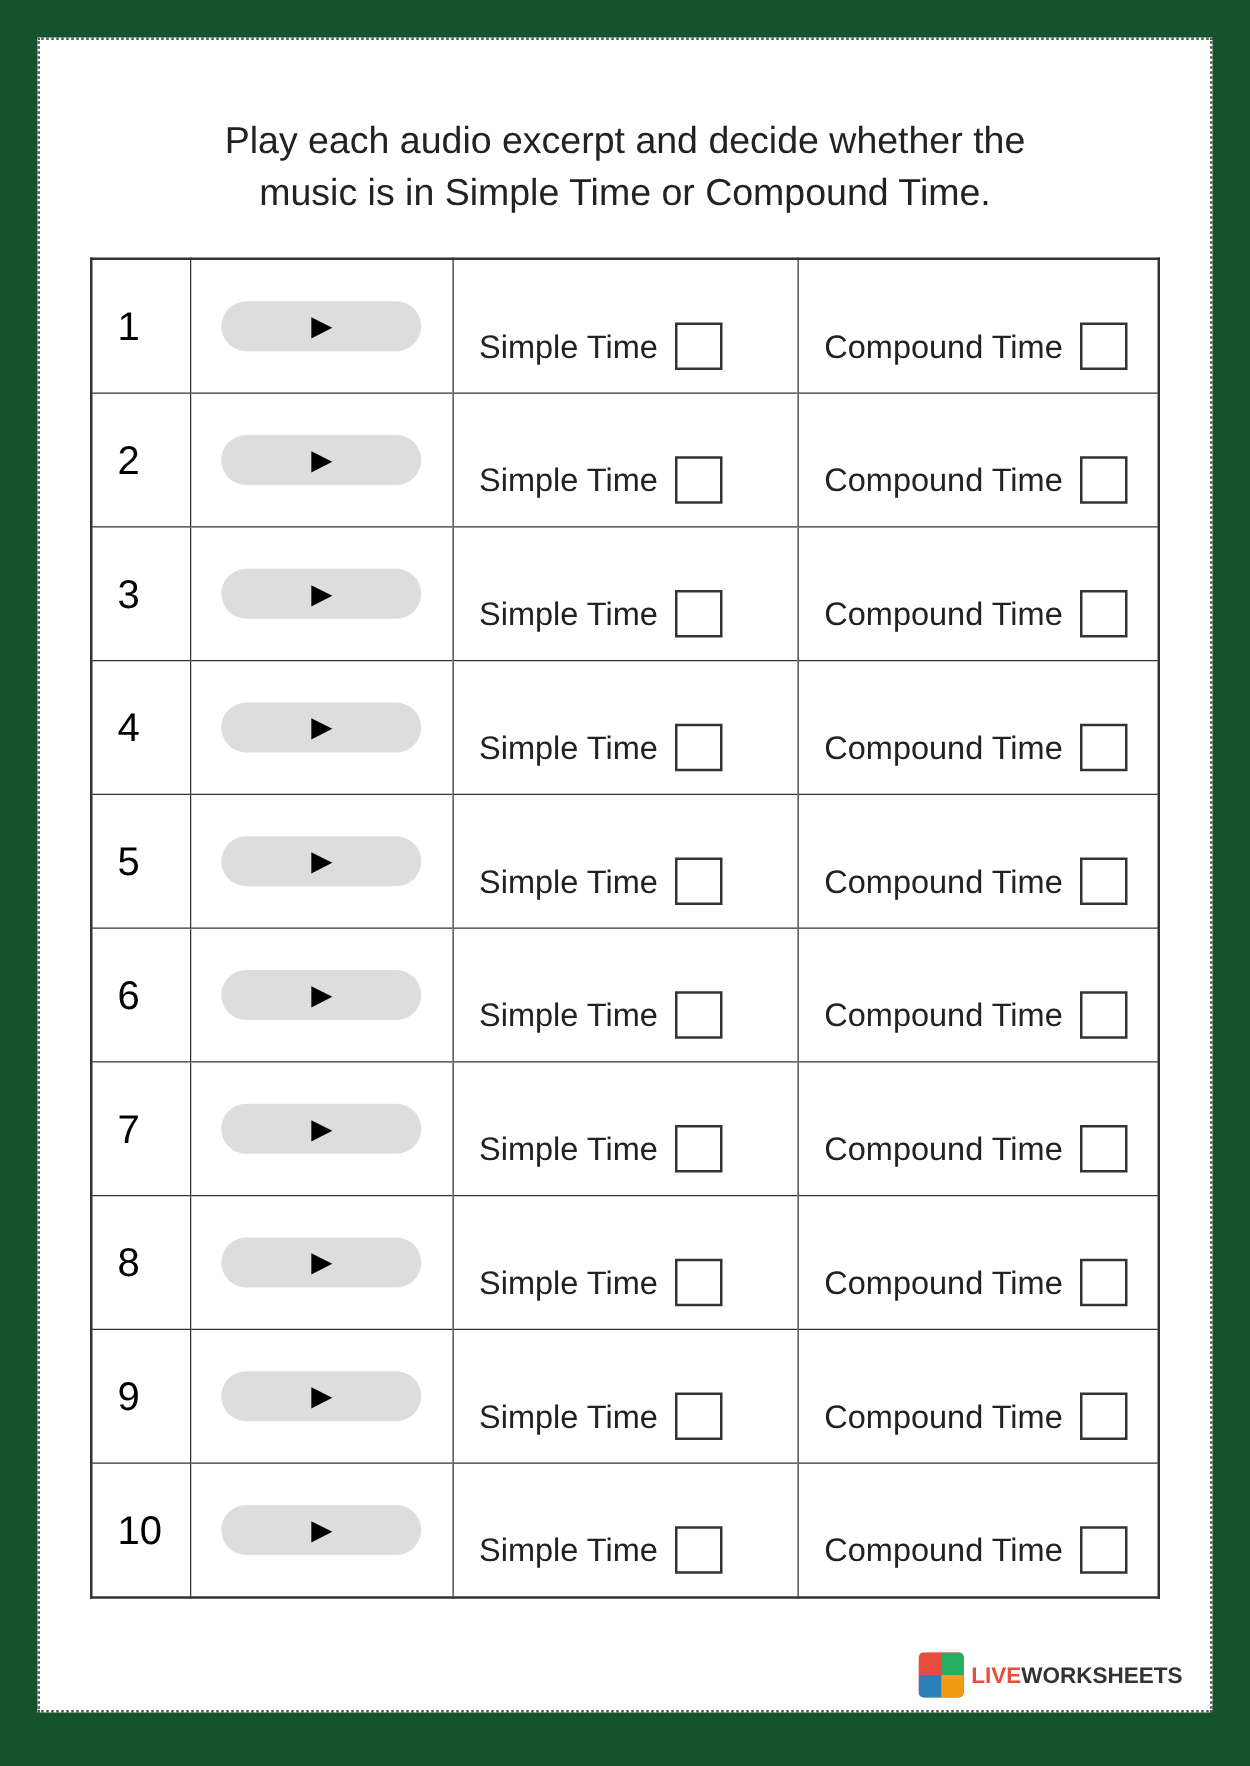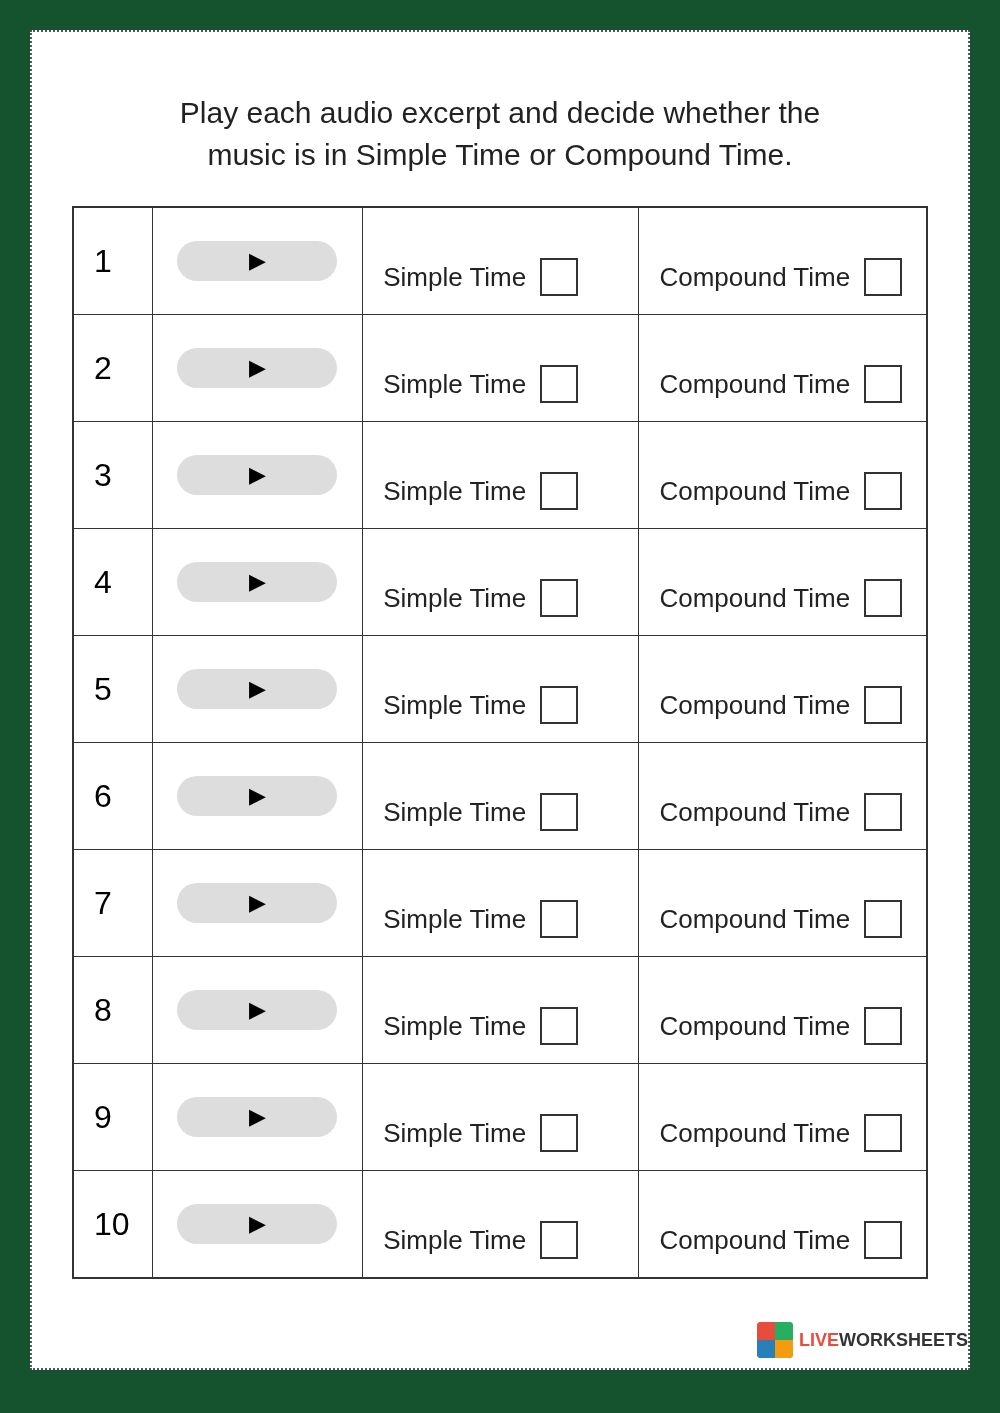--- a/index.html
+++ b/index.html
@@ -127,21 +127,21 @@
       border: 2.5px solid #333;
       display: inline-block;
       background: white;
       flex-shrink: 0;
       cursor: pointer;
     }
 
     .liveworksheets-logo {
       position: absolute;
       bottom: 10px;
-      right: 0;
+      right: 22px;
       display: flex;
       align-items: center;
       gap: 6px;
     }
 
     .logo-icon {
       width: 36px;
       height: 36px;
       background: linear-gradient(135deg, #e63, #c33, #393, #36c);
       border-radius: 4px;

